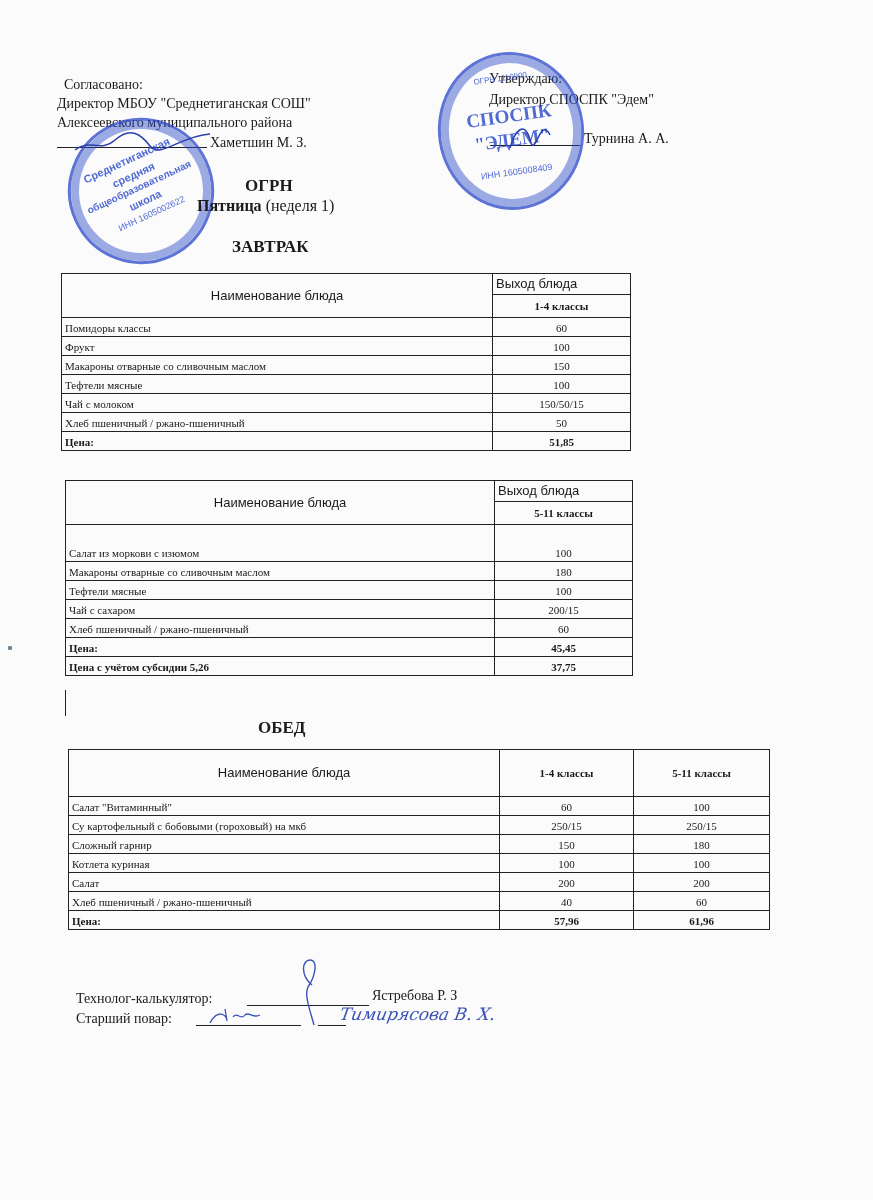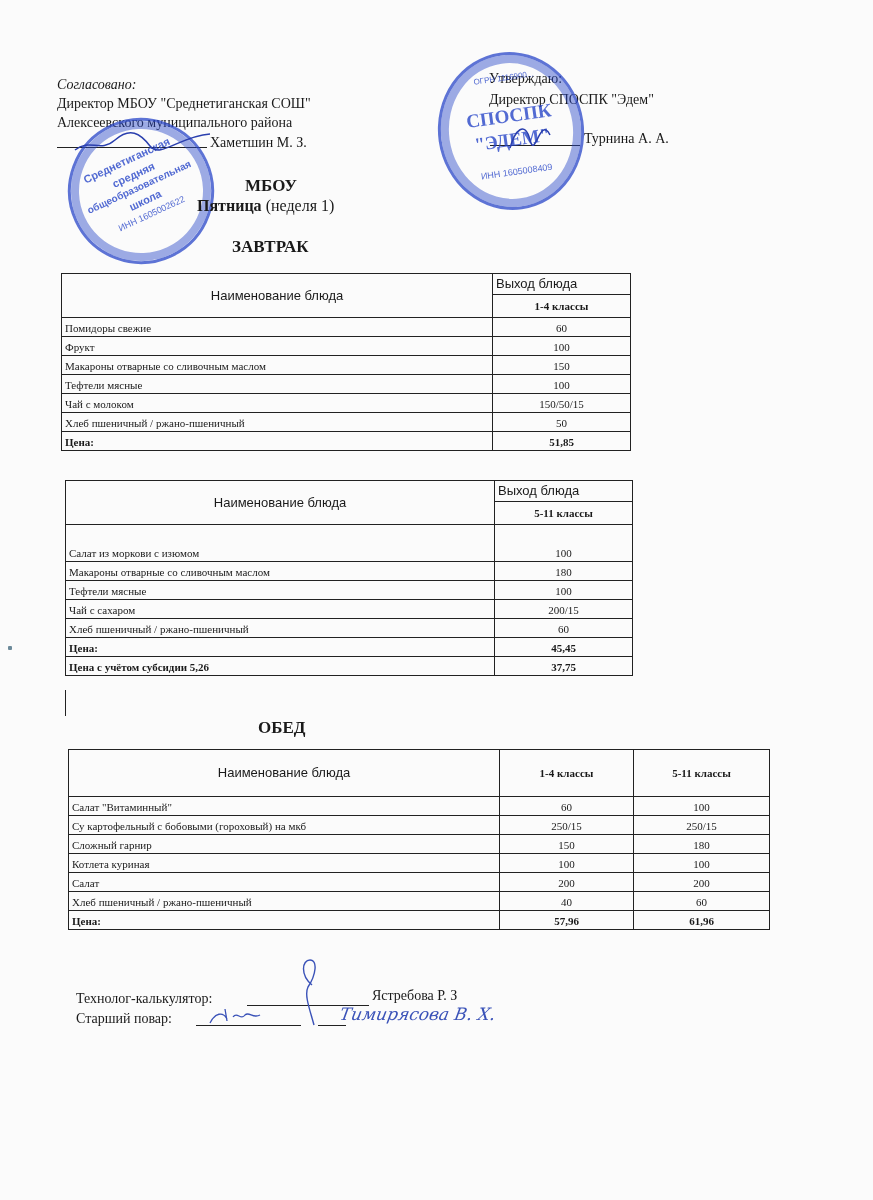--- a/index.html
+++ b/index.html
@@ -31,21 +31,21 @@
       box-shadow: inset 0 0 0 6px rgba(255,255,255,0), inset 0 0 0 8px rgba(40,70,200,0.45);
       color: rgba(40,70,200,0.8); font-family: "Liberation Sans", sans-serif;
       text-align: center;
     }
     .stamp .inner { position: absolute; left: 0; right: 0; font-weight: bold; }
     .sig { position: absolute; }
   </style>
 </head>
 <body>
 
-<div class="abs line" style="left:57px; top:76px;font-style:italic;">Согласовано:</div>
+<div class="abs line" style="left:64px; top:76px;">Согласовано:</div>
 <div class="abs line" style="left:57px; top:95px;">Директор МБОУ "Среднетиганская СОШ"</div>
 <div class="abs line" style="left:57px; top:114px;">Алексеевского муниципального района</div>
 <div class="abs" style="left:57px; top:147px; width:150px; border-top:1px solid #222;"></div>
 <div class="abs line" style="left:210px; top:134px;">Хаметшин М. З.</div>
 
 <div class="stamp" style="left:68px; top:118px; width:140px; height:140px; transform:rotate(-25deg);">
   <div class="inner" style="top:30px; font-size:11px;">Среднетиганская</div>
   <div class="inner" style="top:46px; font-size:11px;">средняя</div>
   <div class="inner" style="top:60px; font-size:10px;">общеобразовательная</div>
   <div class="inner" style="top:74px; font-size:11px;">школа</div>
@@ -63,41 +63,41 @@
 <div class="stamp" style="left:438px; top:52px; width:140px; height:152px; transform:rotate(-8deg);">
   <div class="inner" style="top:50px; font-size:19px; font-family:'Liberation Serif', serif;">СПОСПК</div>
   <div class="inner" style="top:74px; font-size:19px; font-family:'Liberation Serif', serif;">"ЭДЕМ"</div>
   <div class="inner" style="top:112px; font-size:9px; font-weight:normal;">ИНН 1605008409</div>
   <div class="inner" style="top:18px; font-size:8px; font-weight:normal;">ОГРН 1116900...</div>
 </div>
 <svg class="sig" style="left:500px; top:110px;" width="70" height="45">
   <path d="M10 38 C15 20, 25 10, 30 30 S40 5, 50 25" stroke="#2a3fae" stroke-width="1.5" fill="none"></path>
 </svg>
 
-<div class="abs title" style="left:245px; top:176px;">МБОУ</div>
+<div class="abs title" style="left:245px; top:176px;">ОГРН</div>
 <div class="abs" style="left:197px; top:197px; font-size:16px; white-space:nowrap;">
   <b>Пятница</b> <span>(неделя 1)</span>
 </div>
 <div class="abs title" style="left:232px; top:237px;">ЗАВТРАК</div>
 
 <table class="menu" style="left:61px; top:273px; width:569px;">
   <colgroup>
       <col style="width:431px">
       <col style="width:138px">
     </colgroup>
   <tbody>
       <tr>
     <th class="name-head" rowspan="2">Наименование блюда</th>
     <th class="out-head">Выход блюда</th>
   </tr>
   <tr>
         <th class="grade-head">1-4 классы</th>
       </tr>
   <tr>
-        <td>Помидоры свежие</td>
+        <td>Помидоры классы</td>
         <td class="val">60</td>
       </tr>
   <tr>
         <td>Фрукт</td>
         <td class="val">100</td>
       </tr>
   <tr>
         <td>Макароны отварные со сливочным маслом</td>
         <td class="val">150</td>
       </tr>

